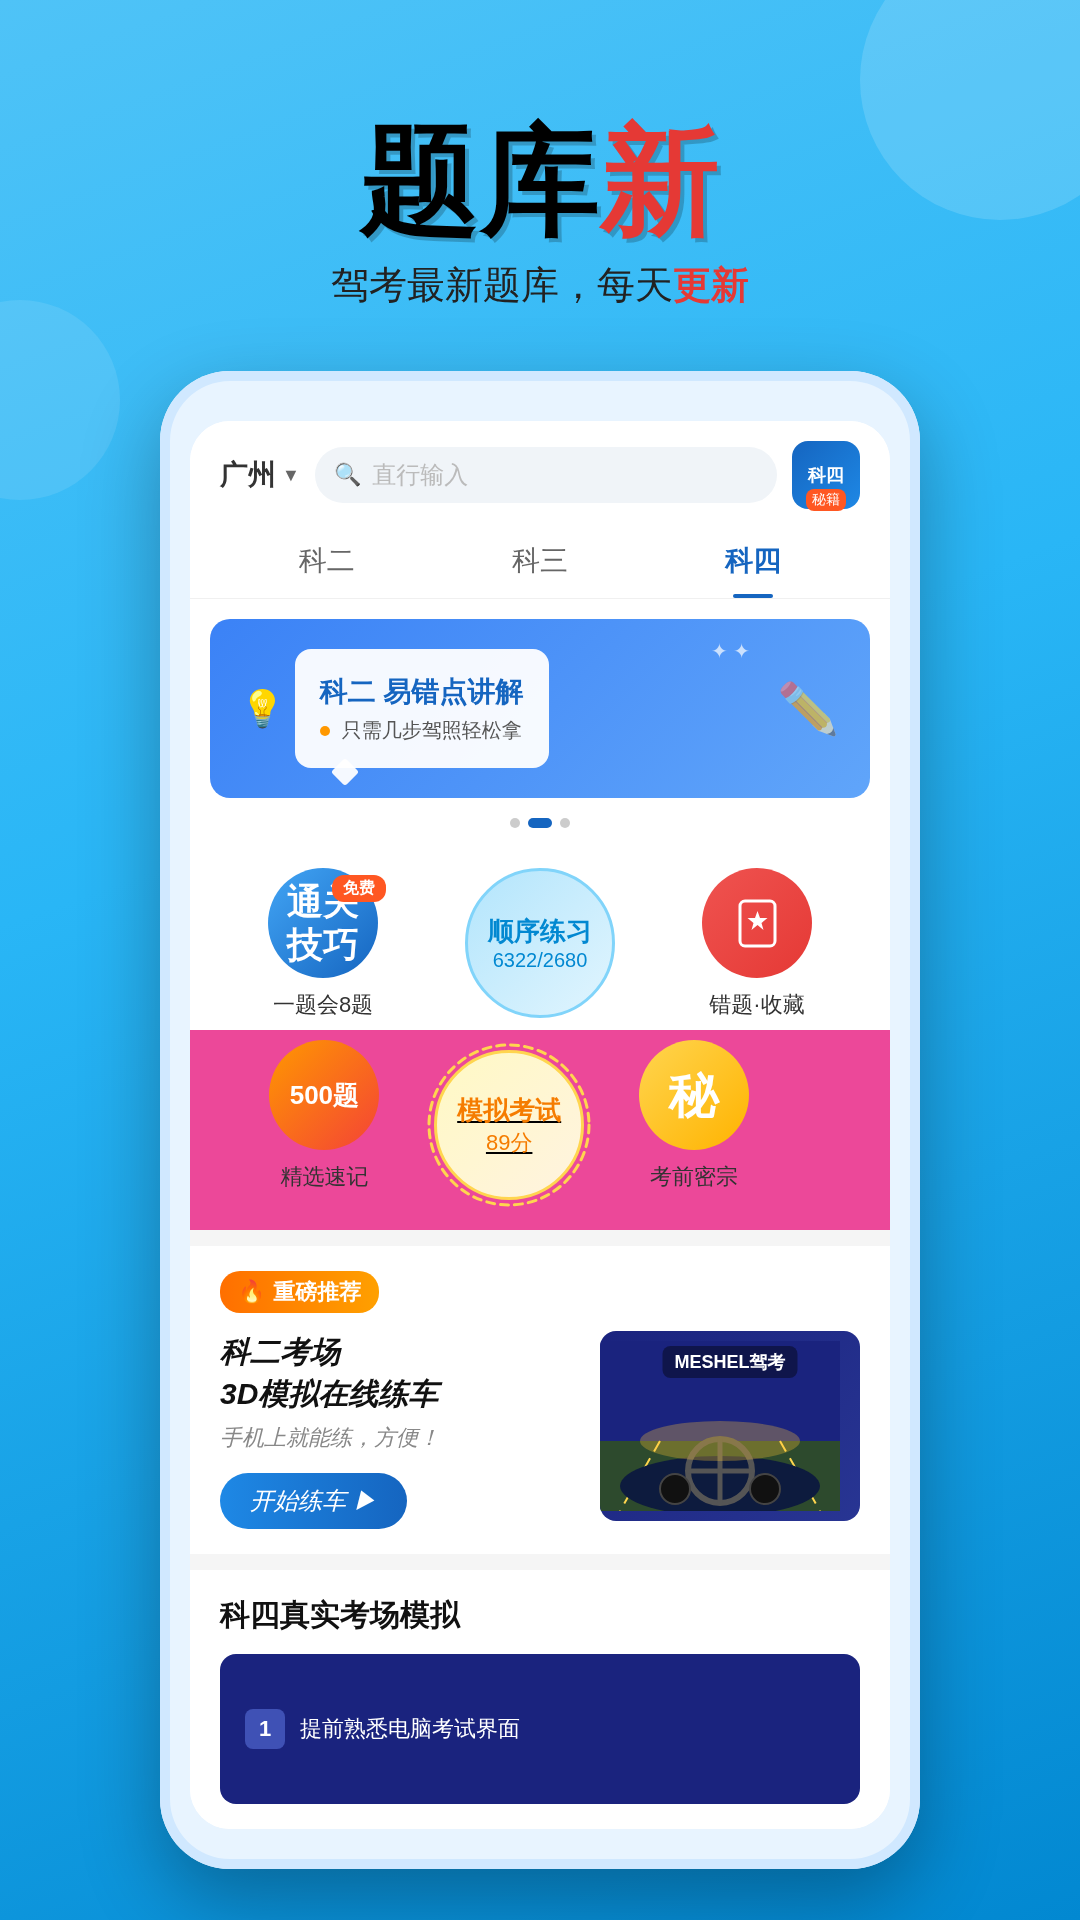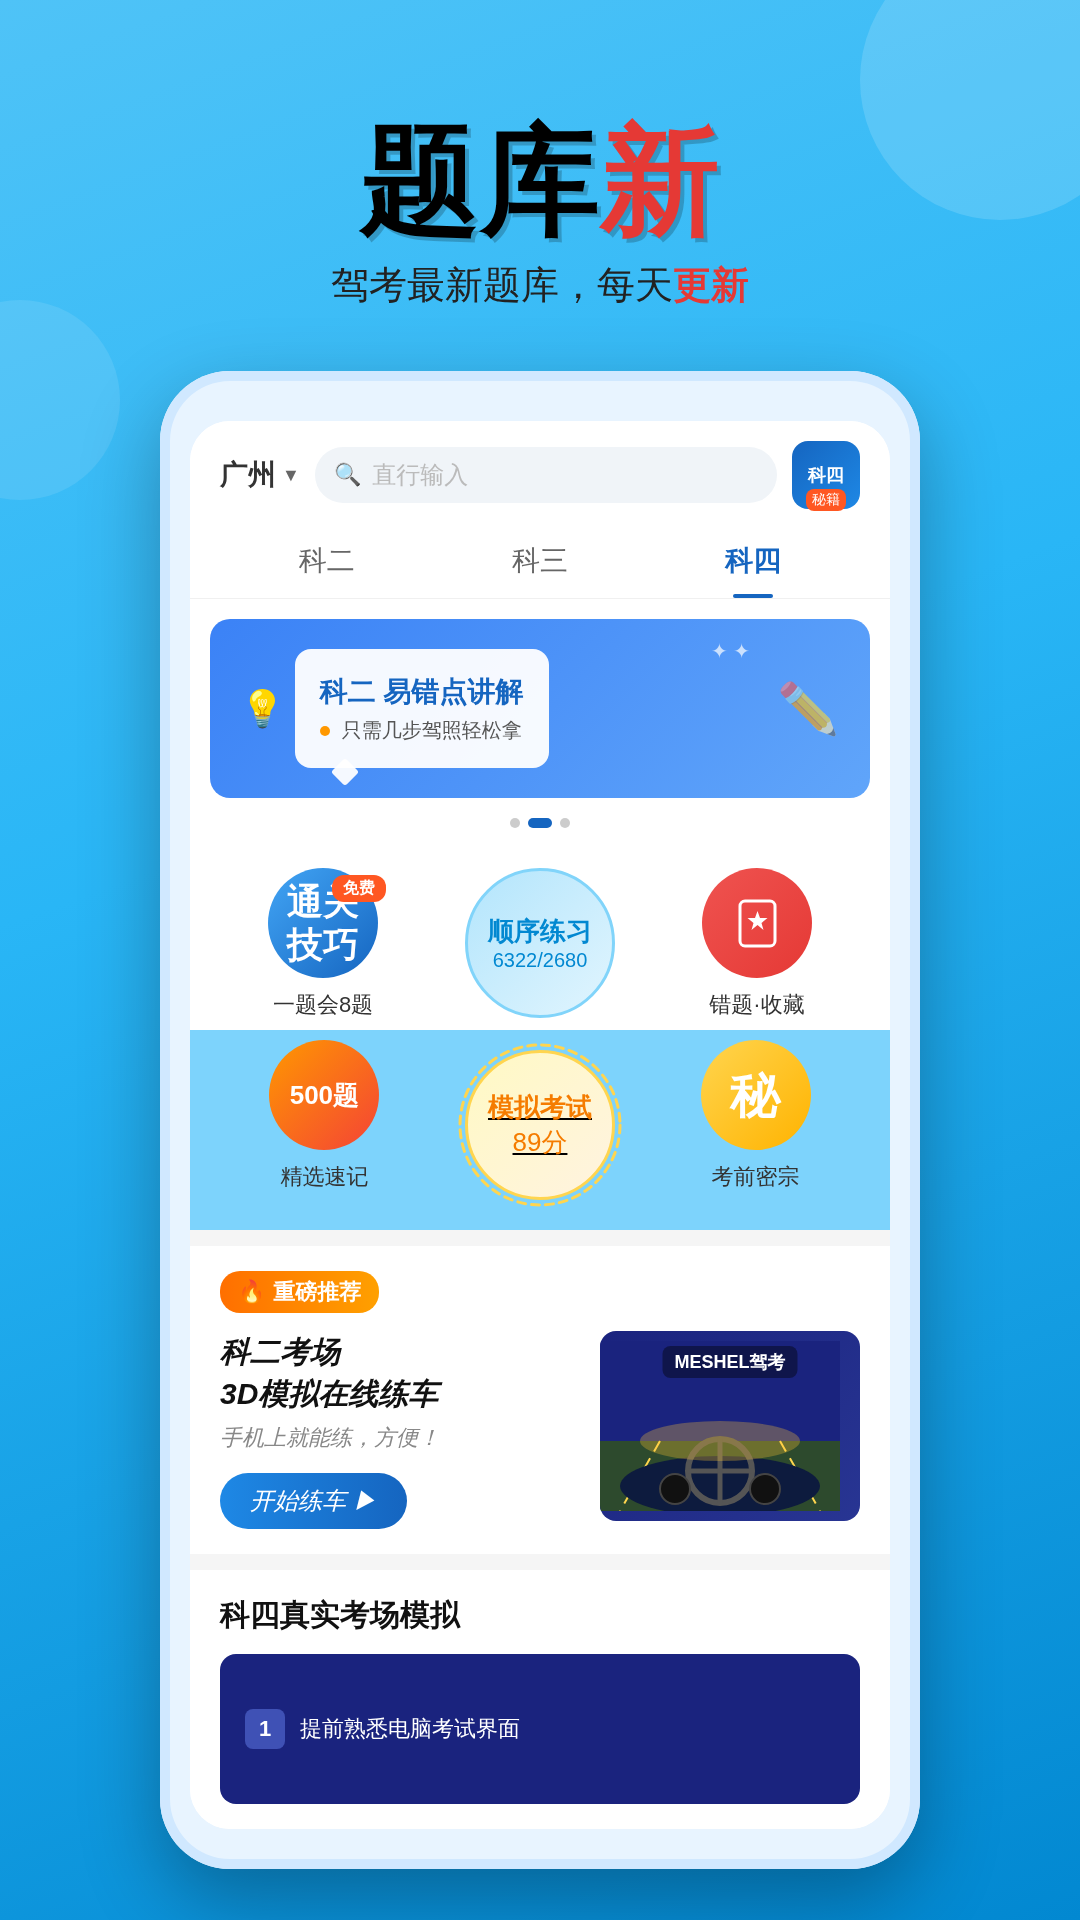--- a/index.html
+++ b/index.html
@@ -365,21 +365,21 @@
       border: 3px solid #ffd54f;
       position: relative;
       text-decoration: underline;
     }
     .mock-exam-title {
       font-size: 26px;
       color: #f57c00;
       font-weight: 700;
     }
     .mock-exam-score {
-      font-size: 26px;
+      font-size: 22px;
       color: #f57c00;
     }
     
     .mock-exam-wrapper {
       position: relative;
       width: 170px;
       height: 170px;
       display: flex;
       align-items: center;
       justify-content: center;
@@ -395,23 +395,22 @@
       background: linear-gradient(135deg, #26c6da, #00838f);
     }
     .icon-red-screen {
       background: linear-gradient(135deg, #ef5350, #e53935);
     }
 
     
     .feature-grid-row {
       display: flex;
       align-items: flex-start;
-      justify-content: space-between;
       padding: 10px 42px 20px;
-      background: #7dd3fc;
+      background: #ec4899;
     }
 
     
     .section-divider {
       height: 16px;
       background: #f5f5f5;
     }
 
     
     .recommend-section {

